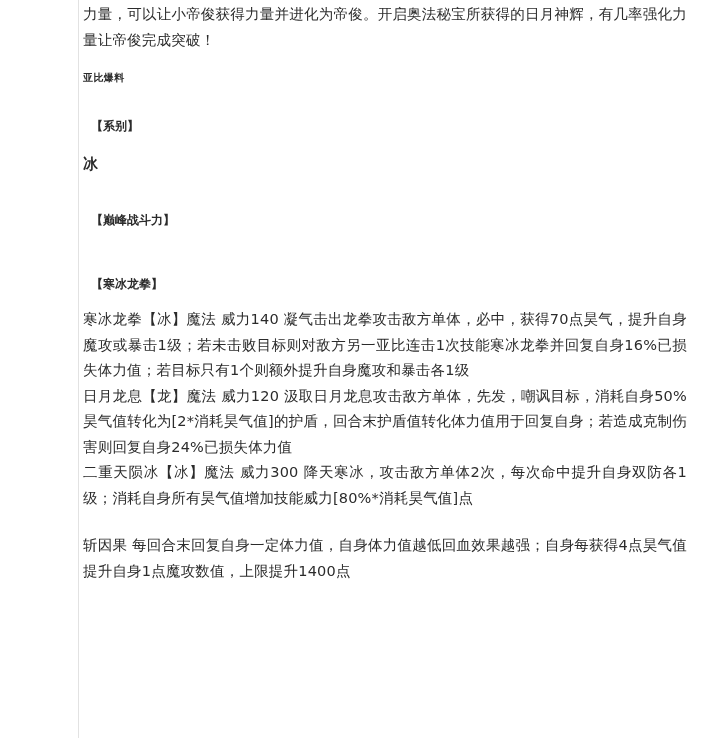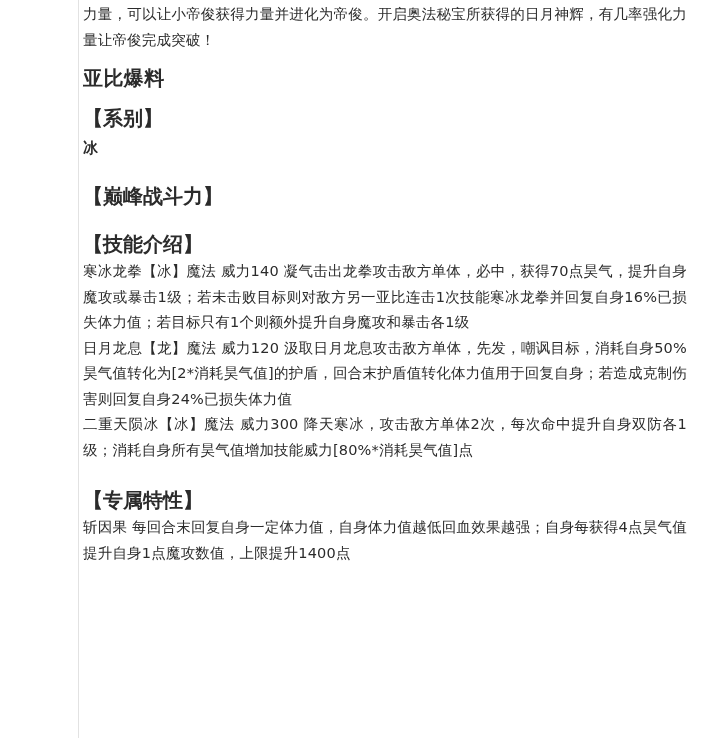--- a/index.html
+++ b/index.html
@@ -50,31 +50,31 @@
     font-size: 14.5px;
     line-height: 25.5px;
     margin: 0;
     text-align: justify;
     letter-spacing: 0.2px;
   }
   .para.top {
     padding-top: 2px;
   }
   .heading {
-    font-size: 20px;
+    font-size: 10px;
     line-height: 30px;
     font-weight: bold;
     margin: 0;
     letter-spacing: 0.4px;
   }
   .label {
-    font-size: 20px;
+    font-size: 12px;
     line-height: 30px;
     font-weight: bold;
-    margin: 0;
+    margin: 8px;
   }
   .value-bold {
     font-size: 15px;
     line-height: 30px;
     font-weight: bold;
     margin: 0;
   }
   .spacer-sm { height: 10px; }
   .spacer-md { height: 18px; }
   .spacer-lg { height: 22px; }
@@ -108,31 +108,30 @@
 
     <p class="label">【系别】</p>
     <p class="value-bold">冰</p>
 
     <div class="spacer-md"></div>
 
     <p class="label">【巅峰战斗力】</p>
 
     <div class="spacer-md"></div>
 
-    <p class="label">【技能介绍】</p>
+    <p class="label">【寒冰龙拳】</p>
 
     <div class="block-group">
       <p class="para">寒冰龙拳【冰】魔法 威力140 凝气击出龙拳攻击敌方单体，必中，获得70点昊气，提升自身魔攻或暴击1级；若未击败目标则对敌方另一亚比连击1次技能寒冰龙拳并回复自身16%已损失体力值；若目标只有1个则额外提升自身魔攻和暴击各1级</p>
       <p class="para">日月龙息【龙】魔法 威力120 汲取日月龙息攻击敌方单体，先发，嘲讽目标，消耗自身50%昊气值转化为[2*消耗昊气值]的护盾，回合末护盾值转化体力值用于回复自身；若造成克制伤害则回复自身24%已损失体力值</p>
       <p class="para">二重天陨冰【冰】魔法 威力300 降天寒冰，攻击敌方单体2次，每次命中提升自身双防各1级；消耗自身所有昊气值增加技能威力[80%*消耗昊气值]点</p>
     </div>
 
     <div class="spacer-lg"></div>
 
-    <p class="label">【专属特性】</p>
 
     <div class="block-group">
       <p class="para">斩因果 每回合末回复自身一定体力值，自身体力值越低回血效果越强；自身每获得4点昊气值提升自身1点魔攻数值，上限提升1400点</p>
     </div>
 
   </div>
 
   <div class="bottom-fade"></div>
 </div>
 

